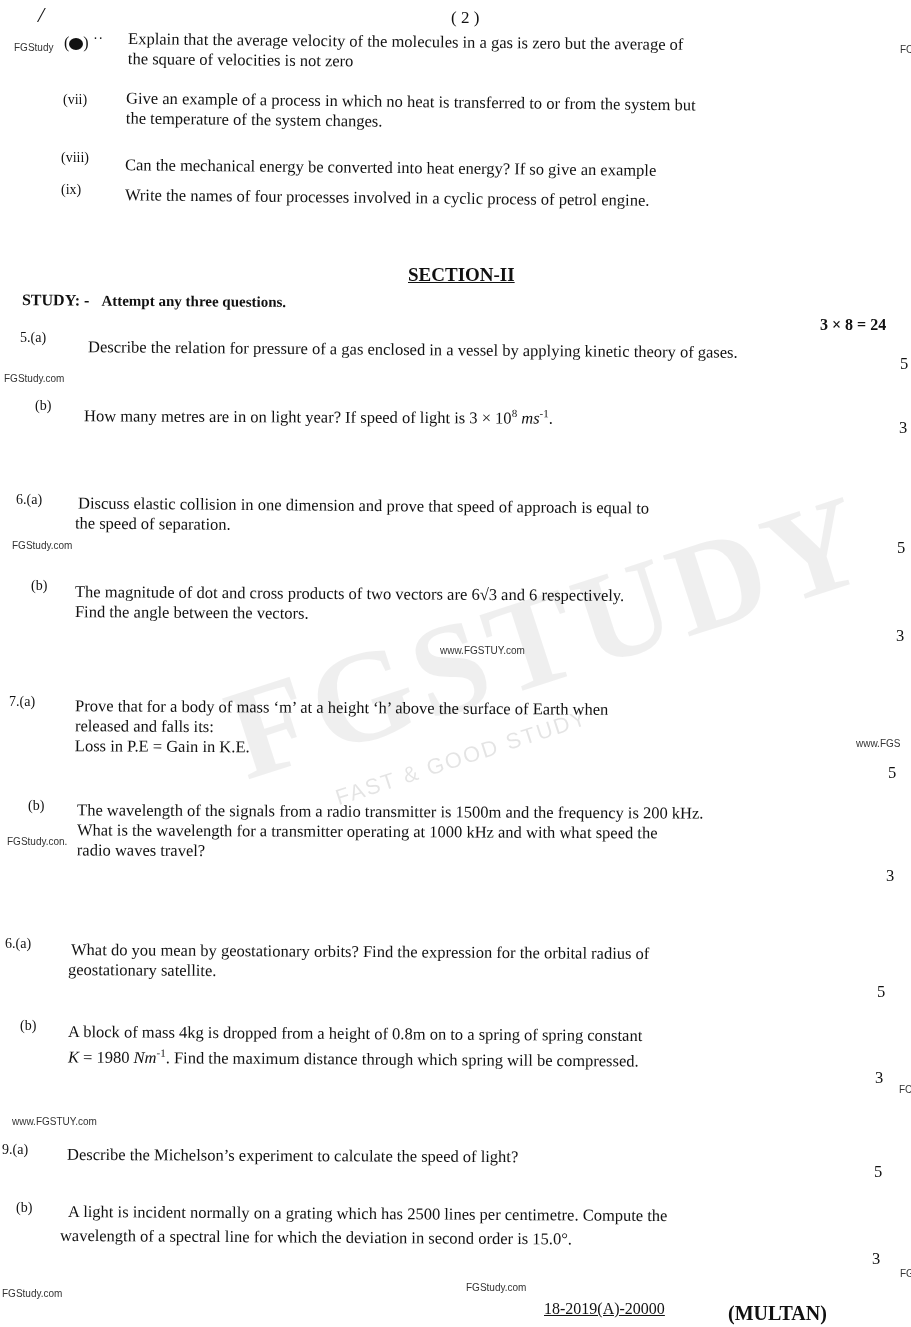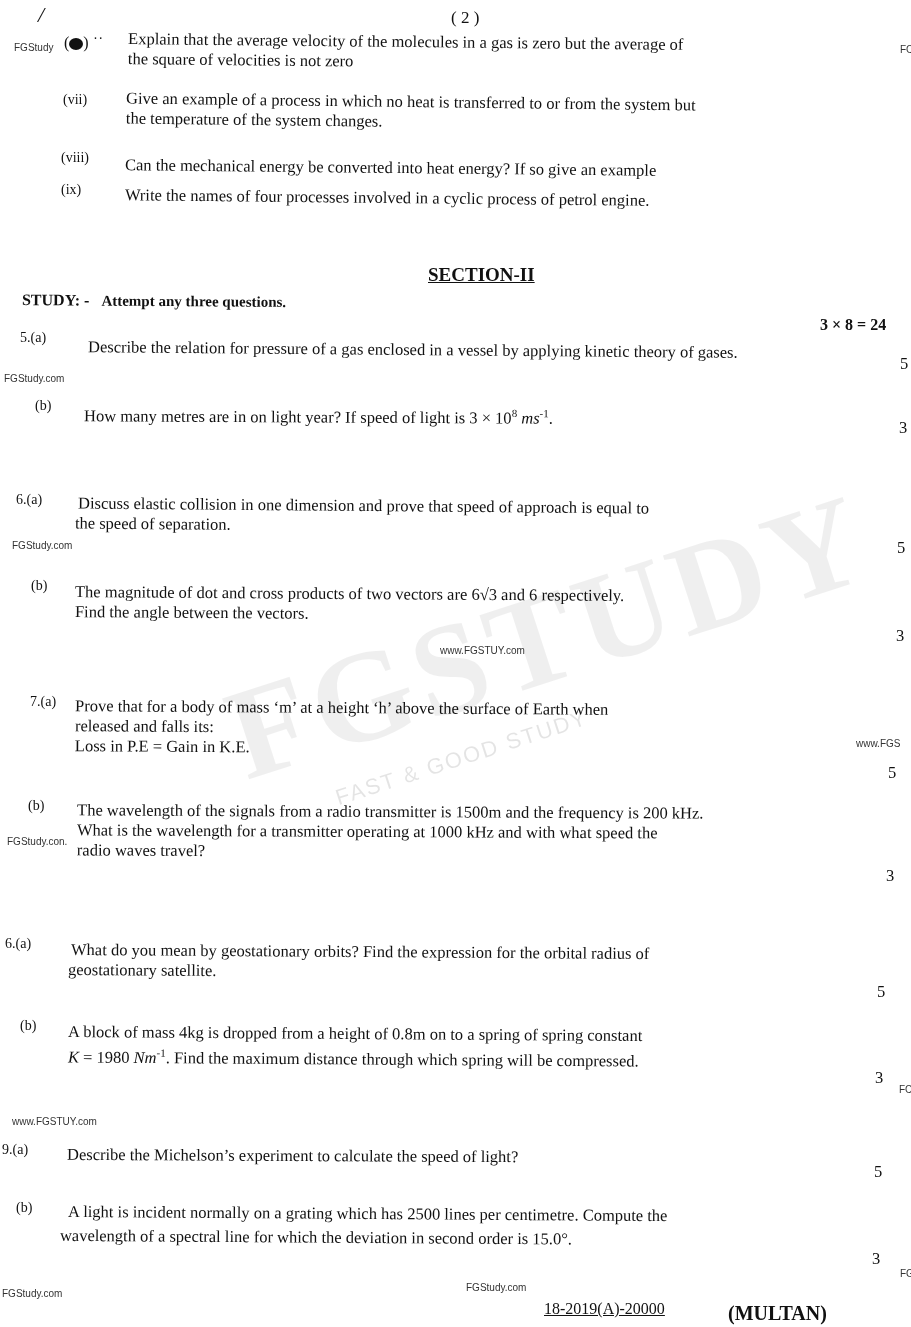--- a/index.html
+++ b/index.html
@@ -53,21 +53,21 @@
 <div class="abs q-num" style="left:61px;top:150px;">(viii)</div>
 <div class="abs q-text" style="left:125px;top:158px;transform:rotate(0.6deg);">
   <div>Can the mechanical energy be converted into heat energy?   If so give an example</div>
 </div>
 
 <div class="abs q-num" style="left:61px;top:182px;">(ix)</div>
 <div class="abs q-text" style="left:125px;top:188px;transform:rotate(0.6deg);">
   <div>Write the names of four processes involved in a cyclic process of petrol engine.</div>
 </div>
 
-<div class="abs bold underline" style="left:428px;top:264px;font-size:19px;">SECTION-II</div>
+<div class="abs bold underline" style="left:408px;top:264px;font-size:19px;">SECTION-II</div>
 <div class="abs bold" style="left:22px;top:292px;font-size:16px;transform:rotate(0.4deg);">
   <span>STUDY: -</span>&nbsp;&nbsp;
   <span style="font-size:15px;">Attempt any three questions.</span>
 </div>
 <div class="abs bold" style="left:820px;top:316px;font-size:16px;">3 × 8 = 24</div>
 
 <div class="abs q-num" style="left:20px;top:330px;">5.(a)</div>
 <div class="abs q-text" style="left:88px;top:340px;transform:rotate(0.5deg);">
   <div>Describe the relation for pressure of a gas enclosed in a vessel by applying kinetic theory of gases.</div>
 </div>
@@ -90,21 +90,21 @@
 <div class="abs marks" style="left:897px;top:538px;">5</div>
 
 <div class="abs q-num" style="left:31px;top:578px;">(b)</div>
 <div class="abs q-text" style="left:75px;top:584px;transform:rotate(0.4deg);">
   <div>The magnitude of dot and cross products of two vectors are  6√3  and 6 respectively.</div>
   <div>Find the angle between the vectors.</div>
 </div>
 <div class="abs wm-small" style="left:440px;top:645px;">www.FGSTUY.com</div>
 <div class="abs marks" style="left:896px;top:626px;">3</div>
 
-<div class="abs q-num" style="left:30px;top:694px;">7.(a)</div>
+<div class="abs q-num" style="left:9px;top:694px;">7.(a)</div>
 <div class="abs q-text" style="left:75px;top:698px;transform:rotate(0.4deg);">
   <div>Prove that for a body of mass ‘m’ at a height ‘h’ above the surface of Earth when</div>
   <div>released and falls its:</div>
   <div>Loss in P.E = Gain in K.E.</div>
 </div>
 <div class="abs wm-small" style="left:856px;top:738px;">www.FGS</div>
 <div class="abs marks" style="left:888px;top:763px;">5</div>
 
 <div class="abs q-num" style="left:28px;top:798px;">(b)</div>
 <div class="abs q-text" style="left:77px;top:802px;transform:rotate(0.3deg);">

